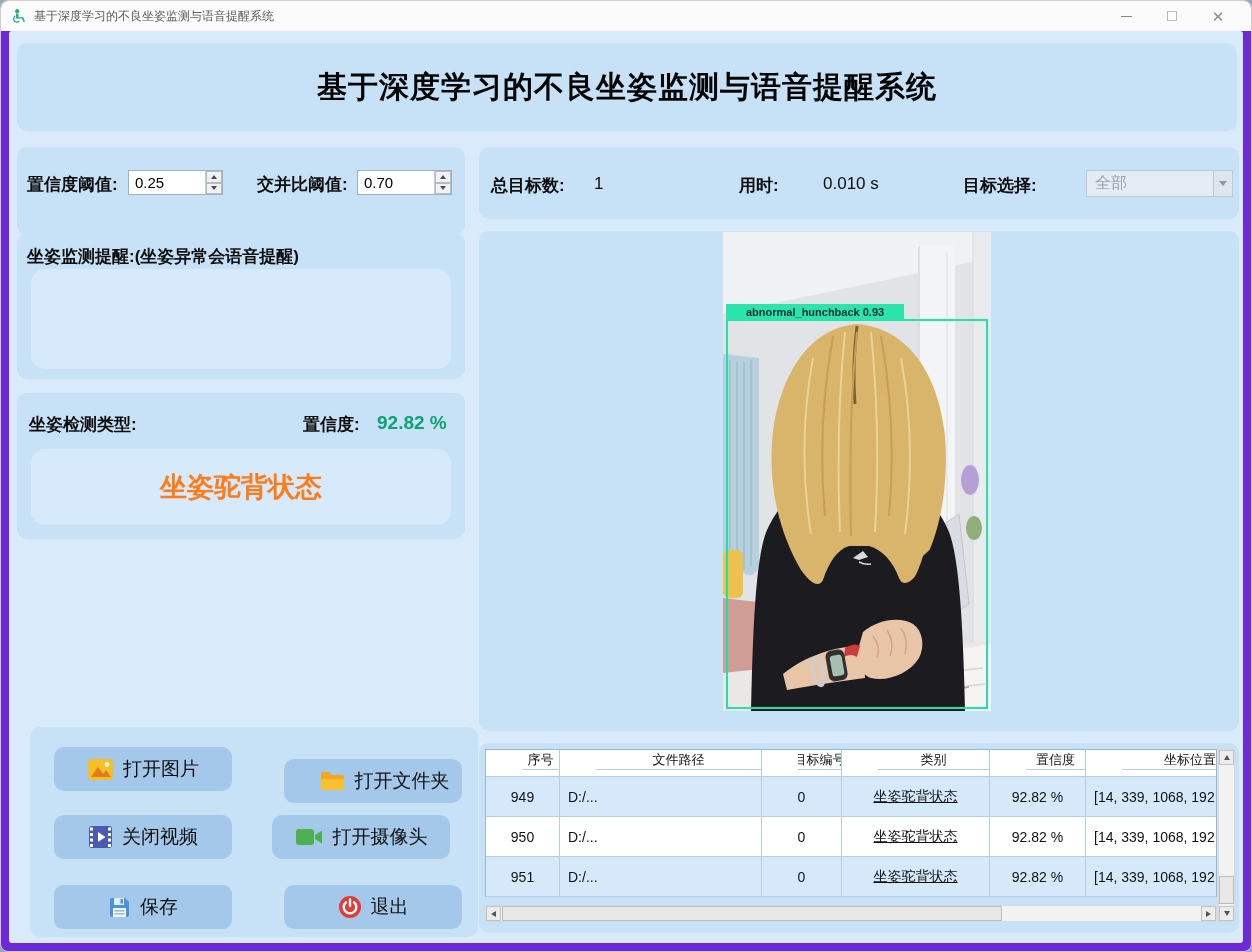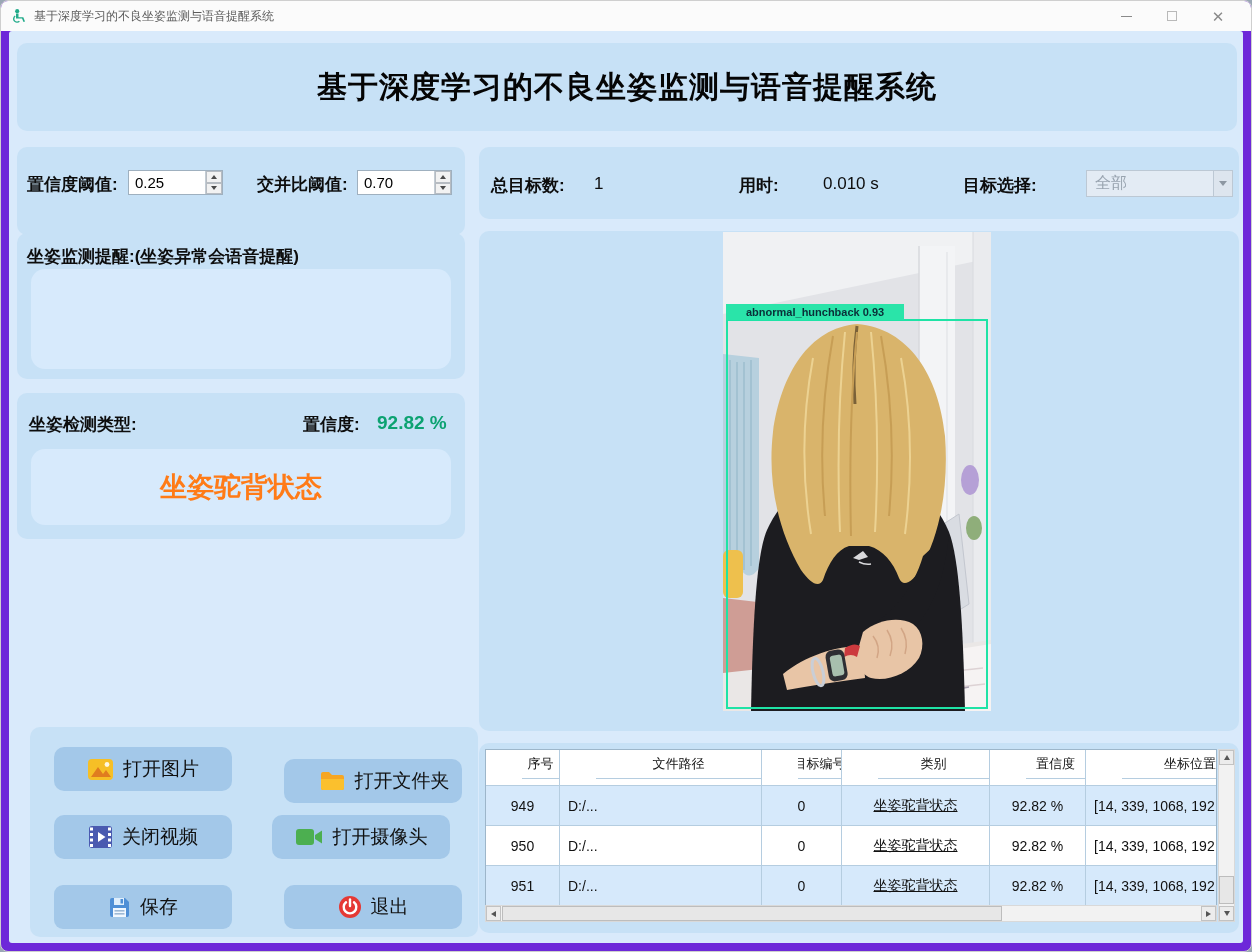--- a/index.html
+++ b/index.html
@@ -66,21 +66,21 @@
   .bbox{position:absolute;left:3px;top:87px;width:262px;height:390px;border:2px solid #1fe3a6;}
   .bbox-label{position:absolute;left:3px;top:72px;height:16px;background:#2ae4a9;color:#0a2f38;
     font-size:11px;font-weight:700;display:flex;align-items:center;padding:0 20px;white-space:nowrap;}
   
   .tablepanel{left:470px;top:712px;width:760px;height:190px;background:#c7e1f6;}
   .tbl{position:absolute;left:6px;top:6px;width:732px;background:#fff;border:1px solid #9db6ca;border-bottom:none;}
   .trow{display:grid;grid-template-columns:74px 202px 80px 148px 96px 130px;}
   .trow > div{border-right:1px solid #b5cde0;border-bottom:1px solid #b5cde0;display:flex;align-items:center;
     justify-content:center;overflow:hidden;white-space:nowrap;font-size:14px;color:#111;}
   .trow > div:last-child{border-right:none;}
-  .thead > div{height:29px;font-size:13px;margin-left:36px;}
+  .thead > div{height:20px;font-size:13px;margin-left:36px;}
   .tspacer > div{height:7px;}
   .tdata > div{height:40px;}
   .tdata.alt{background:#d6e9fb;}
   .cell-left{justify-content:flex-start !important;padding-left:8px;}
   .cell-right{justify-content:flex-end !important;padding-right:0px;}
   .cat-cell{text-decoration:underline;}
   
   .vscroll{position:absolute;right:4px;top:6px;width:17px;height:173px;background:#f2f2f2;border:1px solid #d9d9d9;}
   .hscroll{position:absolute;left:6px;bottom:11px;width:732px;height:17px;background:#f2f2f2;border:1px solid #d9d9d9;display:flex;align-items:center;}
   .sb-btn{width:15px;height:15px;background:#ececec;border:1px solid #c2c2c2;display:flex;align-items:center;justify-content:center;flex:0 0 auto;}

